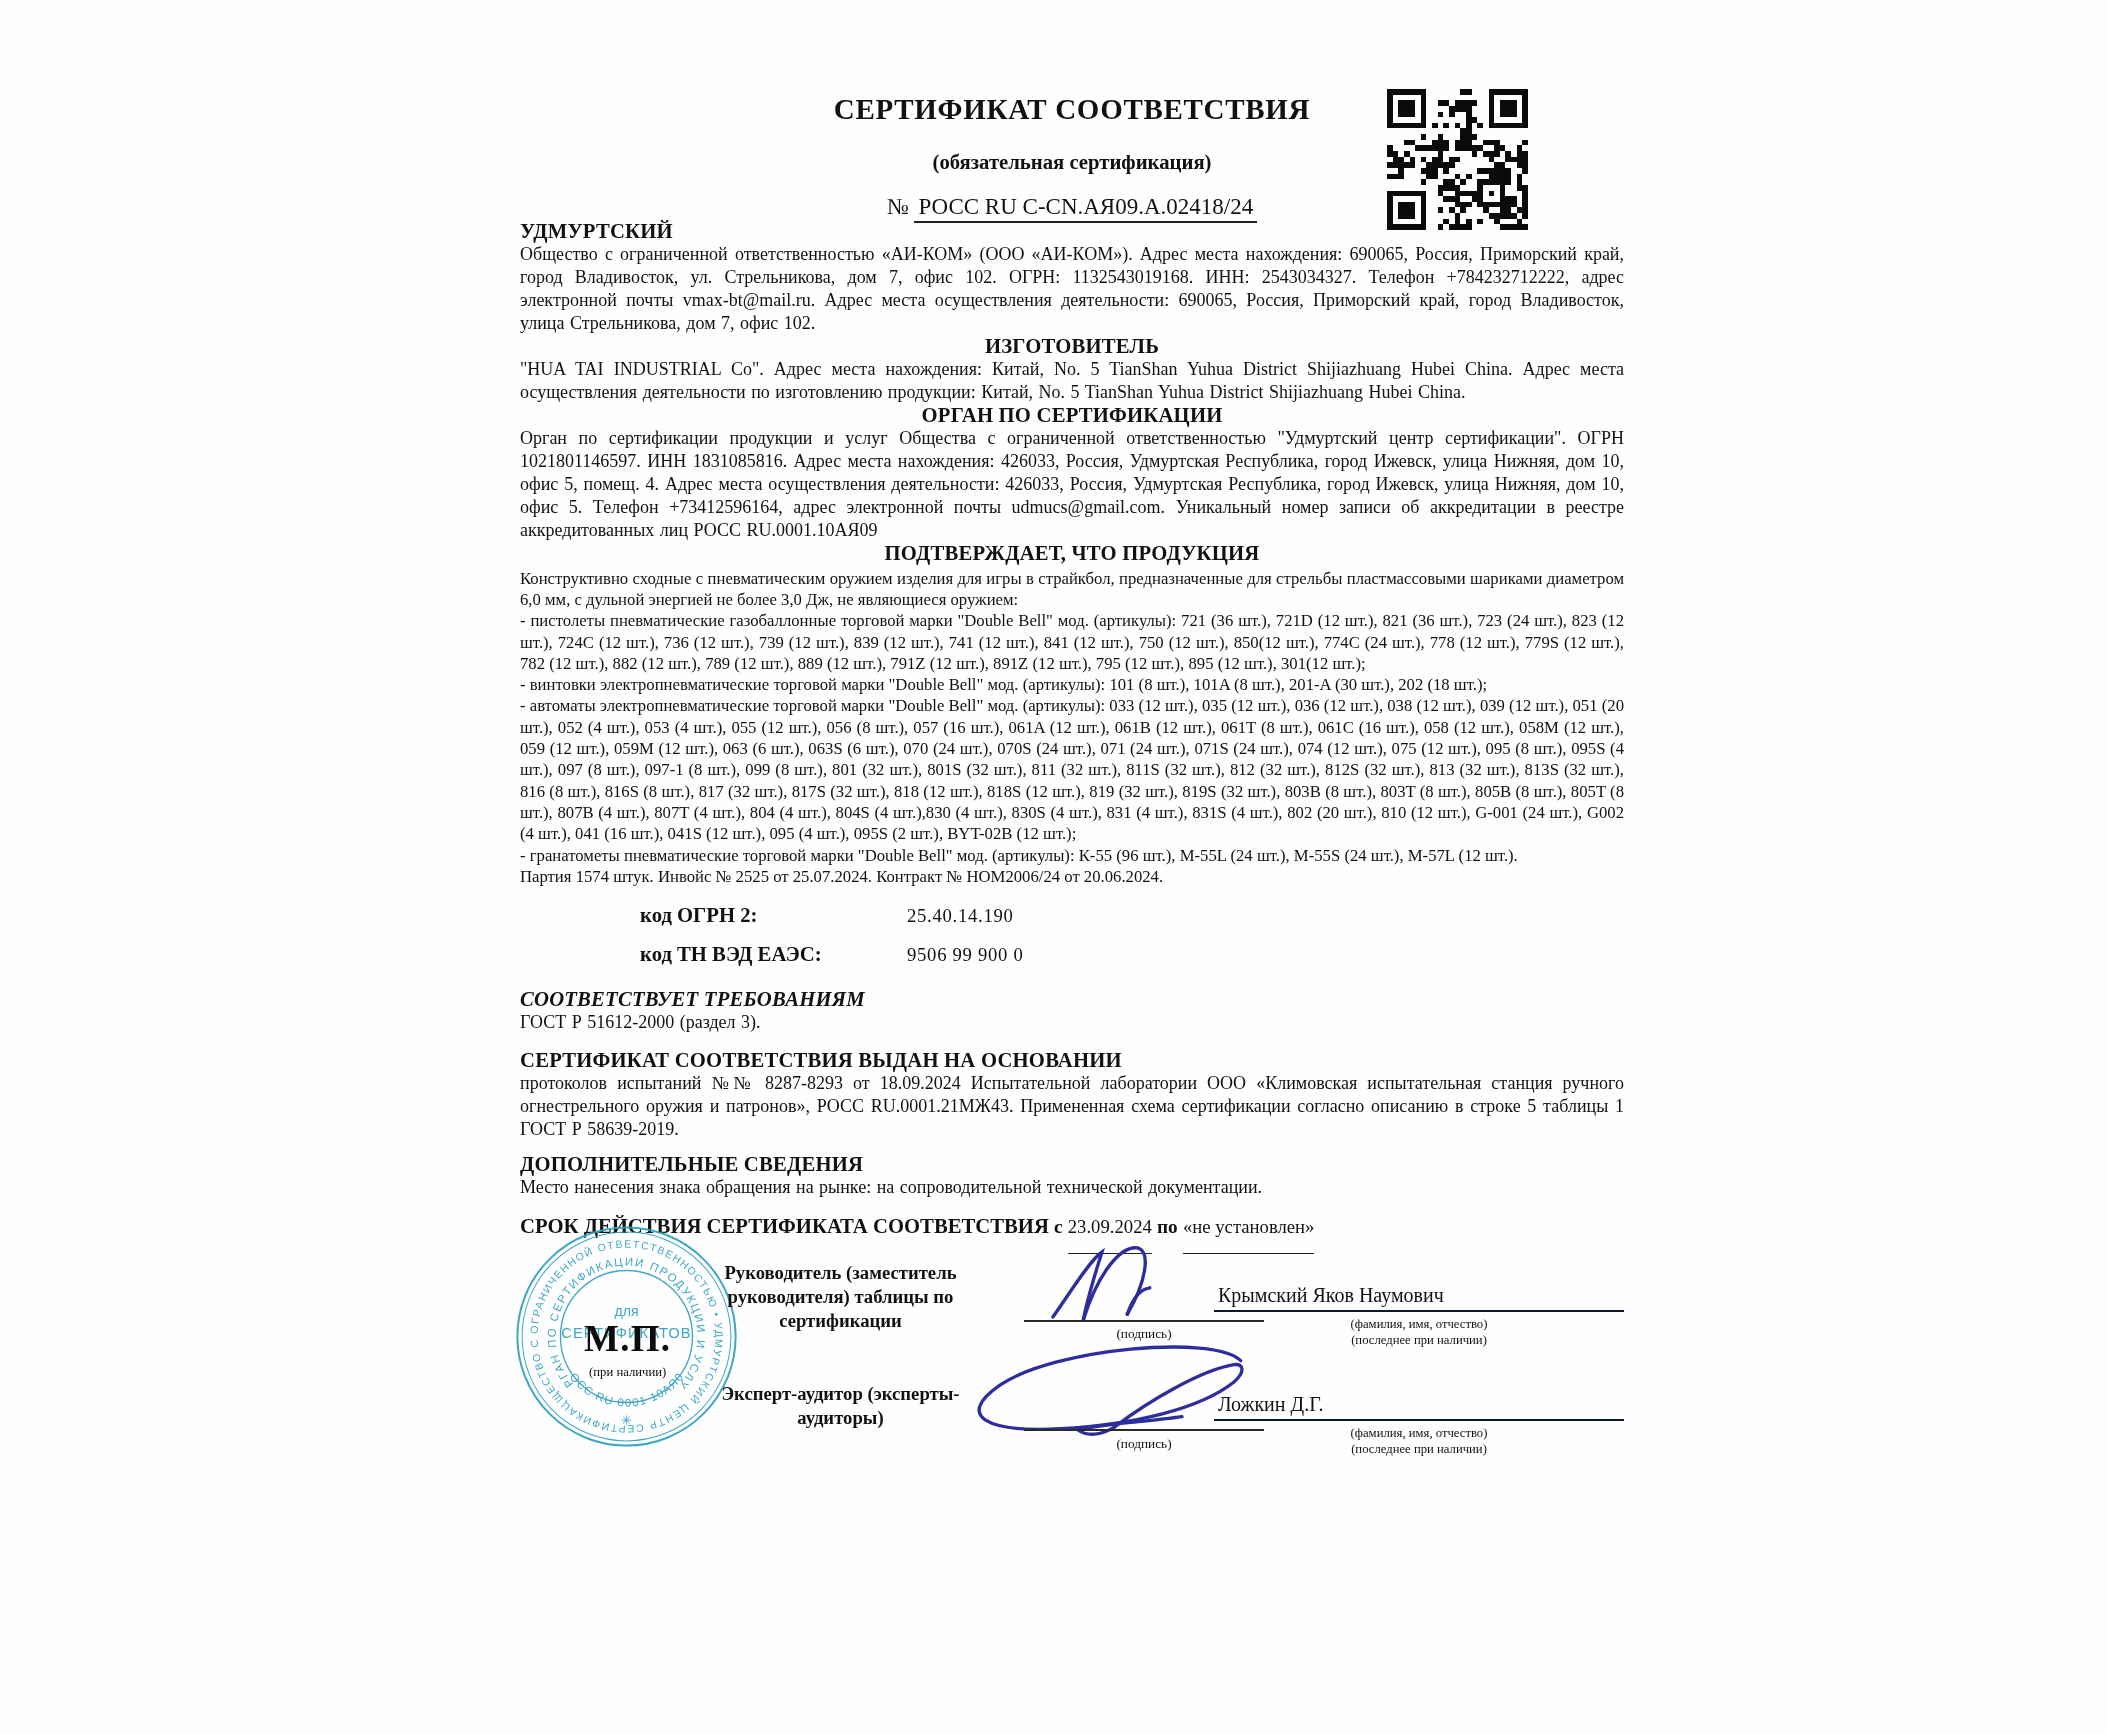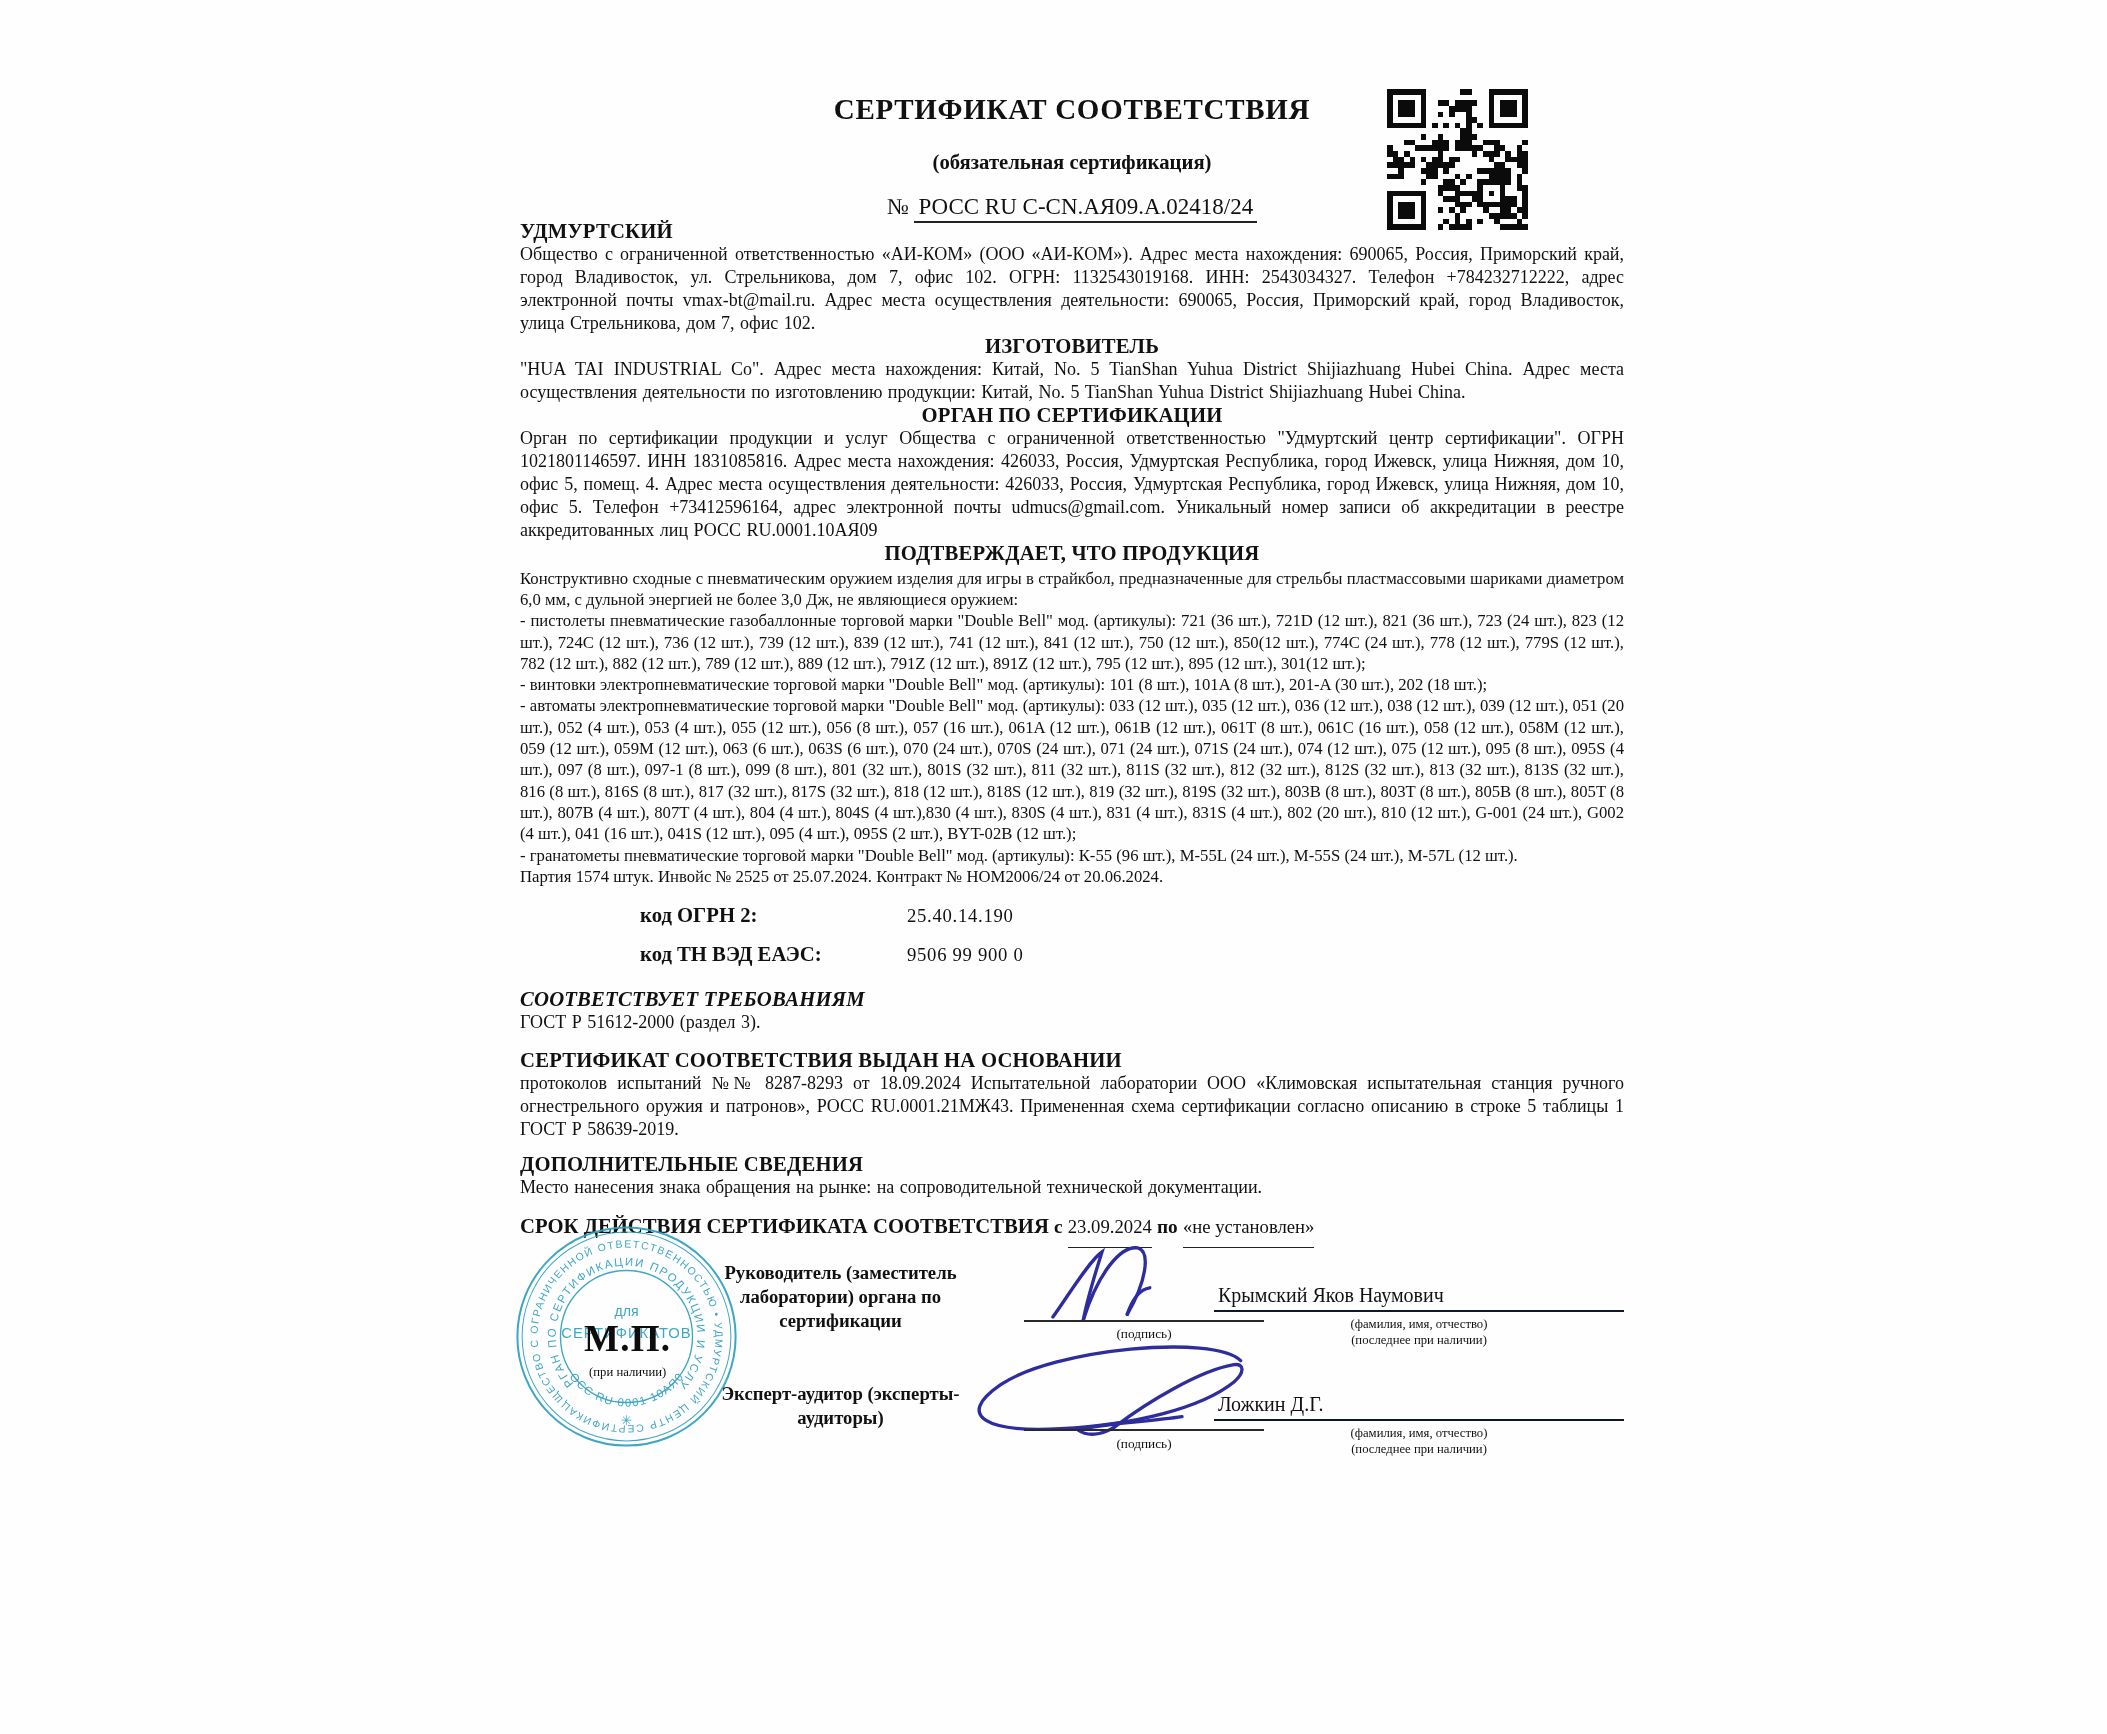--- a/index.html
+++ b/index.html
@@ -29,21 +29,21 @@
 
   
   .codes{margin:17.3px 0 0 0;}
   .code-row{display:flex;align-items:baseline;margin-top:0;}
   .code-row + .code-row{margin-top:16px;}
   .code-label{font-size:20.7px;font-weight:bold;margin-left:120px;width:267px;}
   .code-value{font-size:18.7px;letter-spacing:0.7px;}
 
   
   .validity{margin-top:16px;font-size:20.7px;font-weight:bold;white-space:nowrap;}
-  .validity .val{font-weight:normal;font-size:18.7px;border-bottom:1.3px solid #222;padding-bottom:10px;}
+  .validity .val{font-weight:normal;font-size:18.7px;border-bottom:1.3px solid #222;padding-bottom:16px;}
   .validity .lbl{font-weight:bold;font-size:19.3px;}
 
   
   .sig-area{position:relative;margin-top:6.7px;height:267px;}
   .stamp{position:absolute;left:-8px;top:-23px;width:229px;height:229px;opacity:.92;}
   .stamp-mp{position:absolute;left:64px;top:72px;text-align:center;color:#0d0d0d;}
   .stamp-mp .mp{font-size:37px;font-weight:bold;letter-spacing:1.3px;}
   .stamp-mp .mp-sub{font-size:12.7px;margin-top:5.3px;}
   .role{position:absolute;left:167px;width:307px;text-align:center;font-weight:bold;font-size:18.7px;line-height:24px;}
   .role-1{top:16px;}
@@ -444,21 +444,21 @@
         </text>
         <text x="170" y="302" text-anchor="middle" font-family="Liberation Sans, sans-serif" font-size="20" fill="#2f9fbe">✳</text>
         <text x="170" y="140" text-anchor="middle" font-family="Liberation Sans, sans-serif" font-size="21" fill="#2f9fbe">для</text>
         <text x="170" y="172" text-anchor="middle" font-family="Liberation Sans, sans-serif" font-size="22" letter-spacing="1.5" fill="#2f9fbe">СЕРТИФИКАТОВ</text>
       </svg>
       <div class="stamp-mp">
         <div class="mp">М.П.</div>
         <div class="mp-sub">(при наличии)</div>
       </div>
 
-      <div class="role role-1">Руководитель (заместитель лаборатории) органа по сертификации</div>
+      <div class="role role-1">Руководитель (заместитель руководителя) таблицы по сертификации</div>
       <div class="role role-2">Эксперт-аудитор (эксперты-аудиторы)</div>
 
       <svg class="sig-svg sig-svg-1" viewBox="0 0 340 128">
         <g fill="none" stroke="#2d2d9e" stroke-width="5" stroke-linecap="round">
           <path d="M38,122 C60,92 92,38 112,24 C100,62 88,104 84,126"></path>
           <path d="M84,126 C106,56 140,14 166,18 C186,24 178,70 150,118"></path>
           <path d="M150,118 C158,94 170,80 184,78"></path>
         </g>
       </svg>
       <svg class="sig-svg sig-svg-2" viewBox="0 0 560 150">

